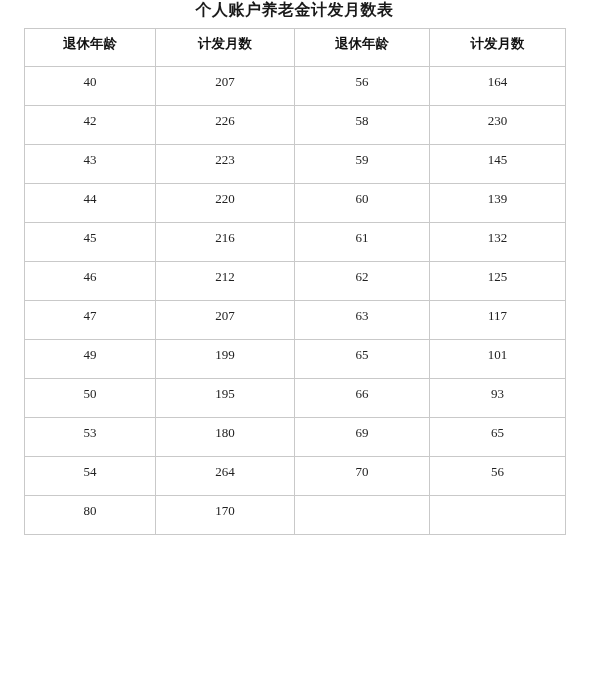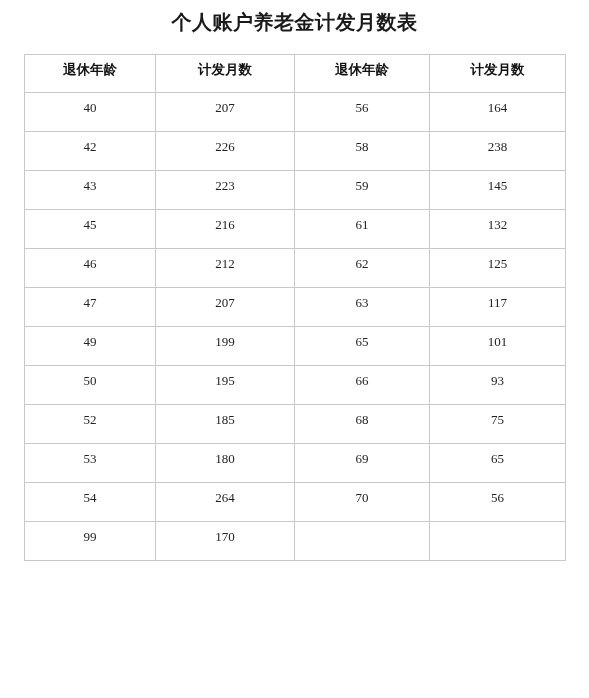--- a/index.html
+++ b/index.html
@@ -15,30 +15,30 @@
     overflow: hidden;
   }
   .page {
     position: relative;
     width: 589px;
     height: 698px;
     box-sizing: border-box;
   }
   .doc-title {
     text-align: center;
-    font-size: 20px;
+    font-size: 16px;
     font-weight: 700;
     line-height: 1;
-    padding-top: 12px;
+    padding-top: 2px;
     padding-bottom: 0;
     letter-spacing: 0.5px;
     color: #1a1a1a;
   }
   .table-wrap {
-    margin: 12px auto;
+    margin: 0 auto;
     padding-top: 10px;
     width: 541px;
   }
   table.months-table {
     border-collapse: collapse;
     table-layout: fixed;
     width: 541px;
     border-top: 1px solid #c9c9c9;
     border-left: 1px solid #c9c9c9;
   }
@@ -99,27 +99,33 @@
           <tr>
             <td>40</td>
             <td>207</td>
             <td>56</td>
             <td>164</td>
           </tr>
           <tr>
             <td>42</td>
             <td>226</td>
             <td>58</td>
-            <td>238</td>
+            <td>230</td>
           </tr>
           <tr>
             <td>43</td>
             <td>223</td>
             <td>59</td>
             <td>145</td>
+          </tr>
+          <tr>
+            <td>44</td>
+            <td>220</td>
+            <td>60</td>
+            <td>139</td>
           </tr>
           <tr>
             <td>45</td>
             <td>216</td>
             <td>61</td>
             <td>132</td>
           </tr>
           <tr>
             <td>46</td>
             <td>212</td>
@@ -138,39 +144,33 @@
             <td>65</td>
             <td>101</td>
           </tr>
           <tr>
             <td>50</td>
             <td>195</td>
             <td>66</td>
             <td>93</td>
           </tr>
           <tr>
-            <td>52</td>
-            <td>185</td>
-            <td>68</td>
-            <td>75</td>
-          </tr>
-          <tr>
             <td>53</td>
             <td>180</td>
             <td>69</td>
             <td>65</td>
           </tr>
           <tr>
             <td>54</td>
             <td>264</td>
             <td>70</td>
             <td>56</td>
           </tr>
           <tr>
-            <td>99</td>
+            <td>80</td>
             <td>170</td>
             <td class="empty-cell"></td>
             <td class="empty-cell"></td>
           </tr>
         </tbody>
     </table>
   </div>
 
 </div>
 

